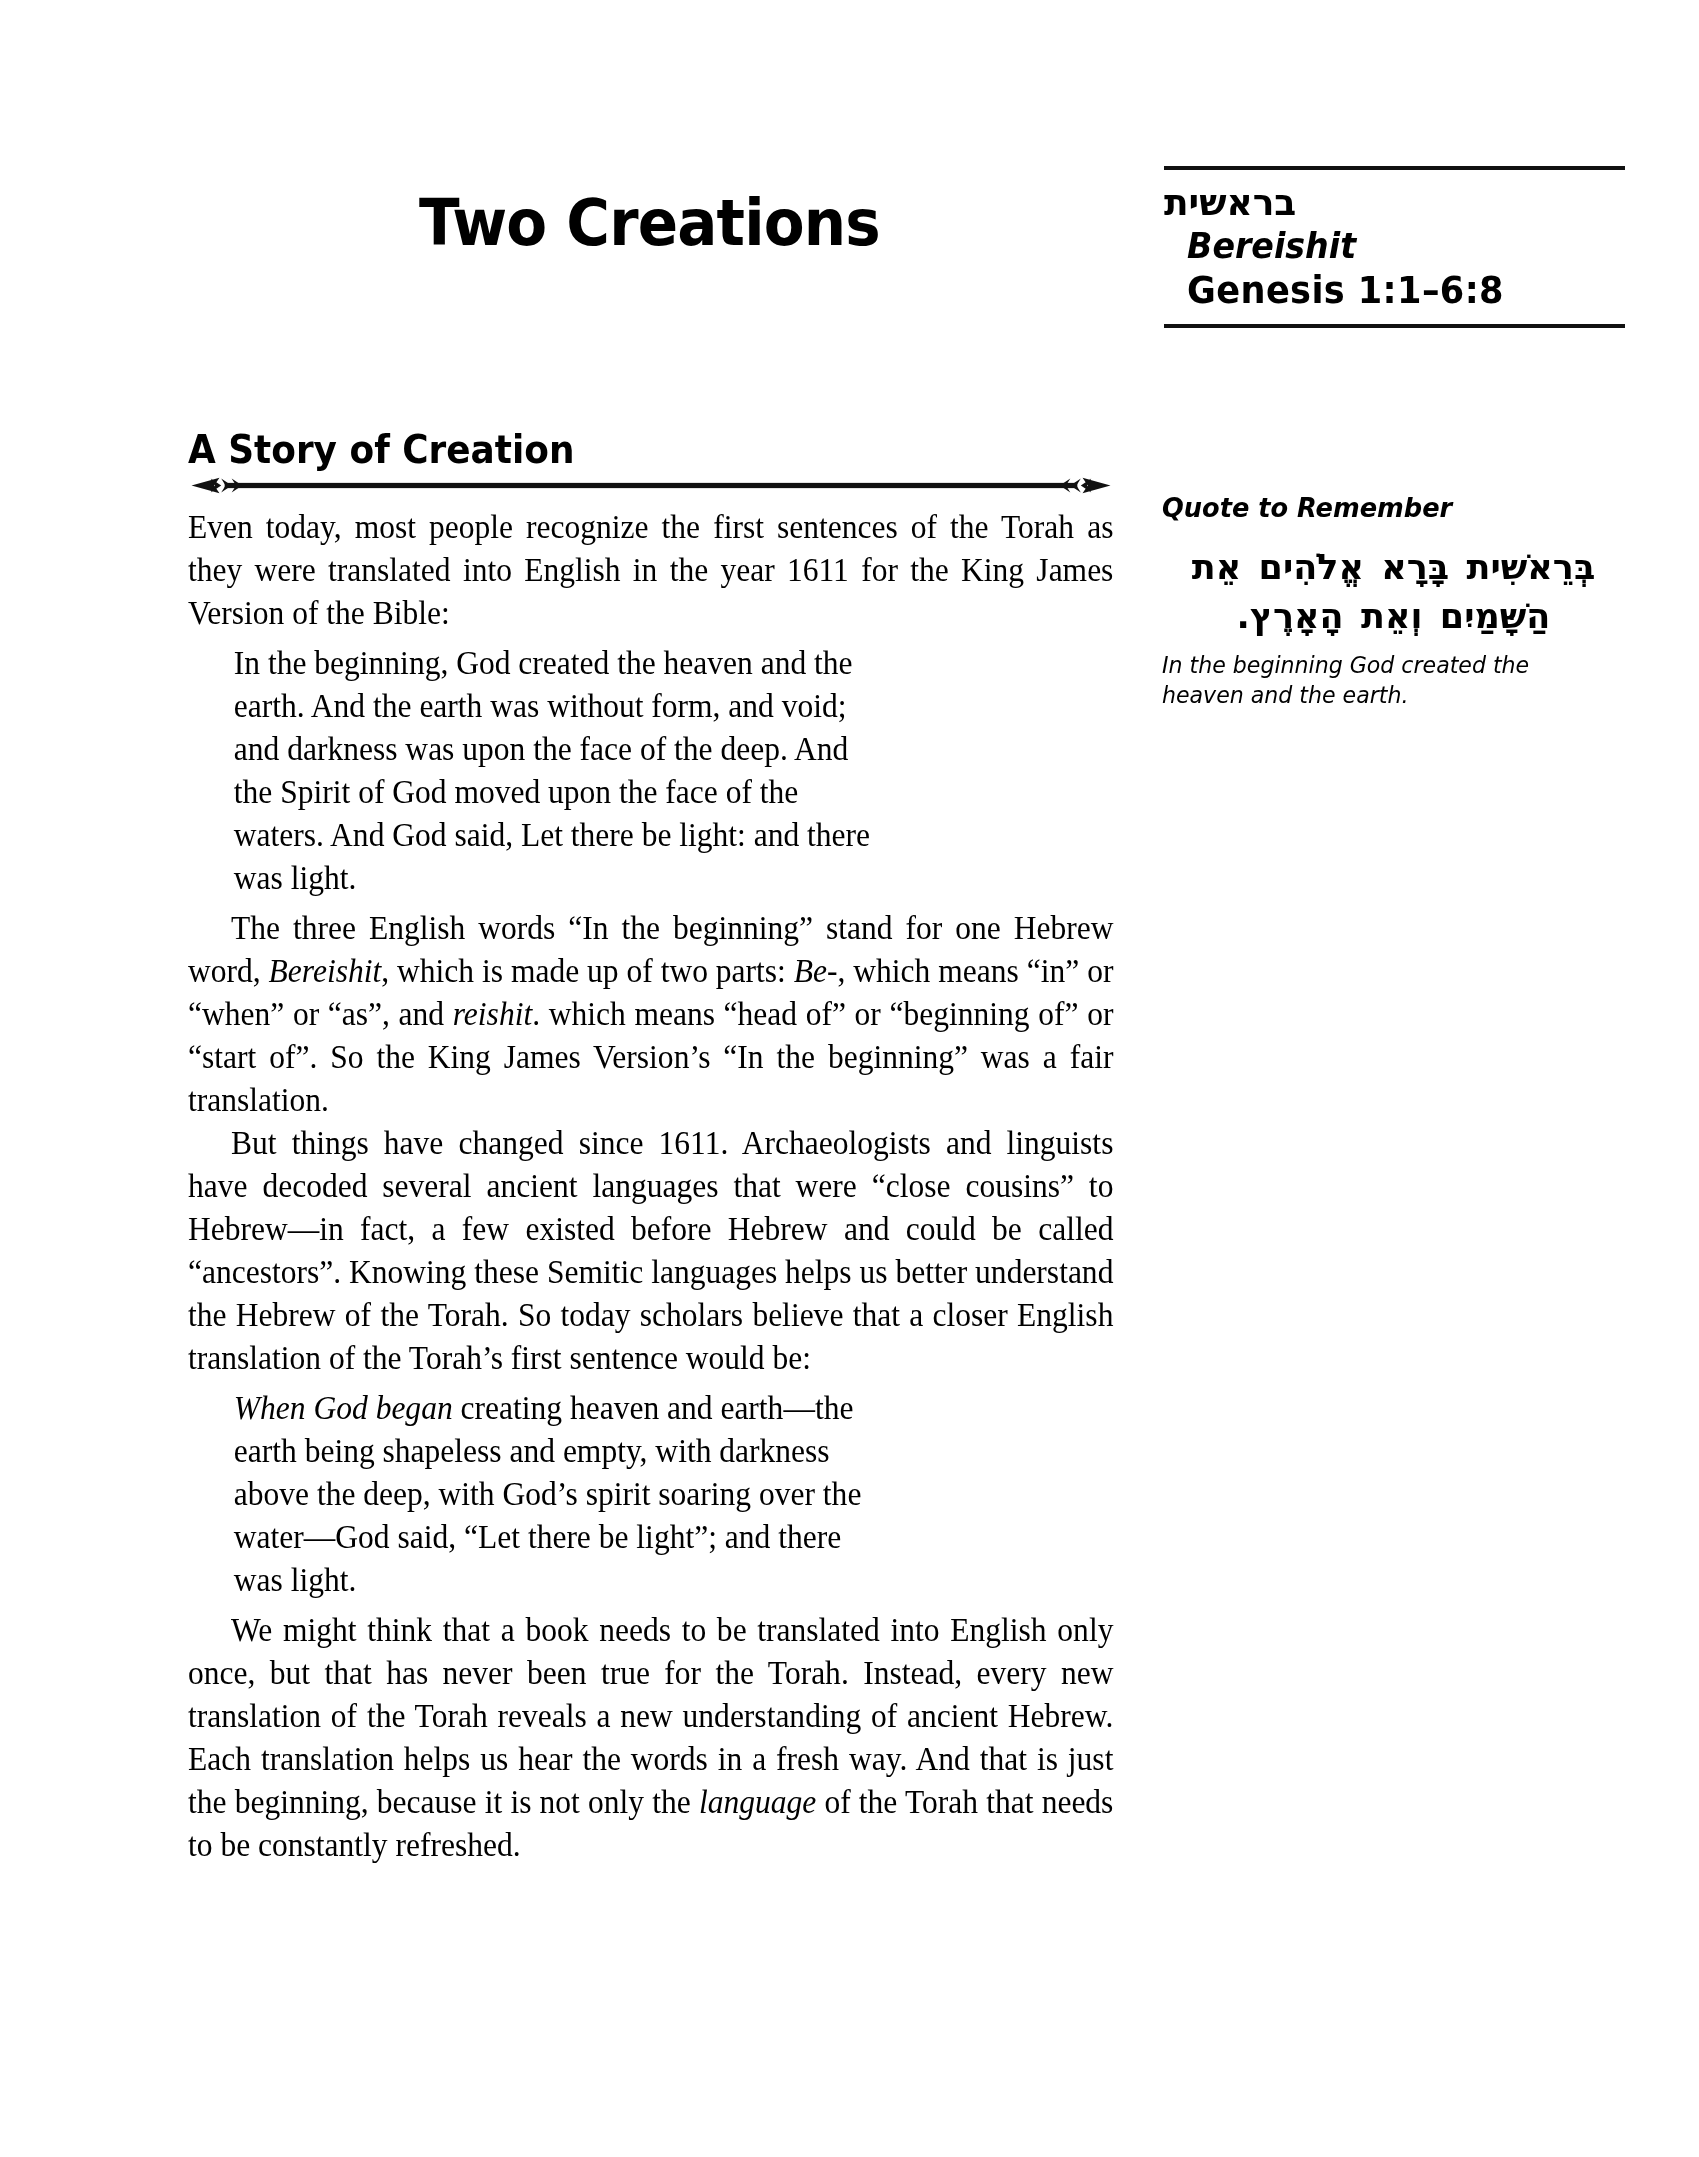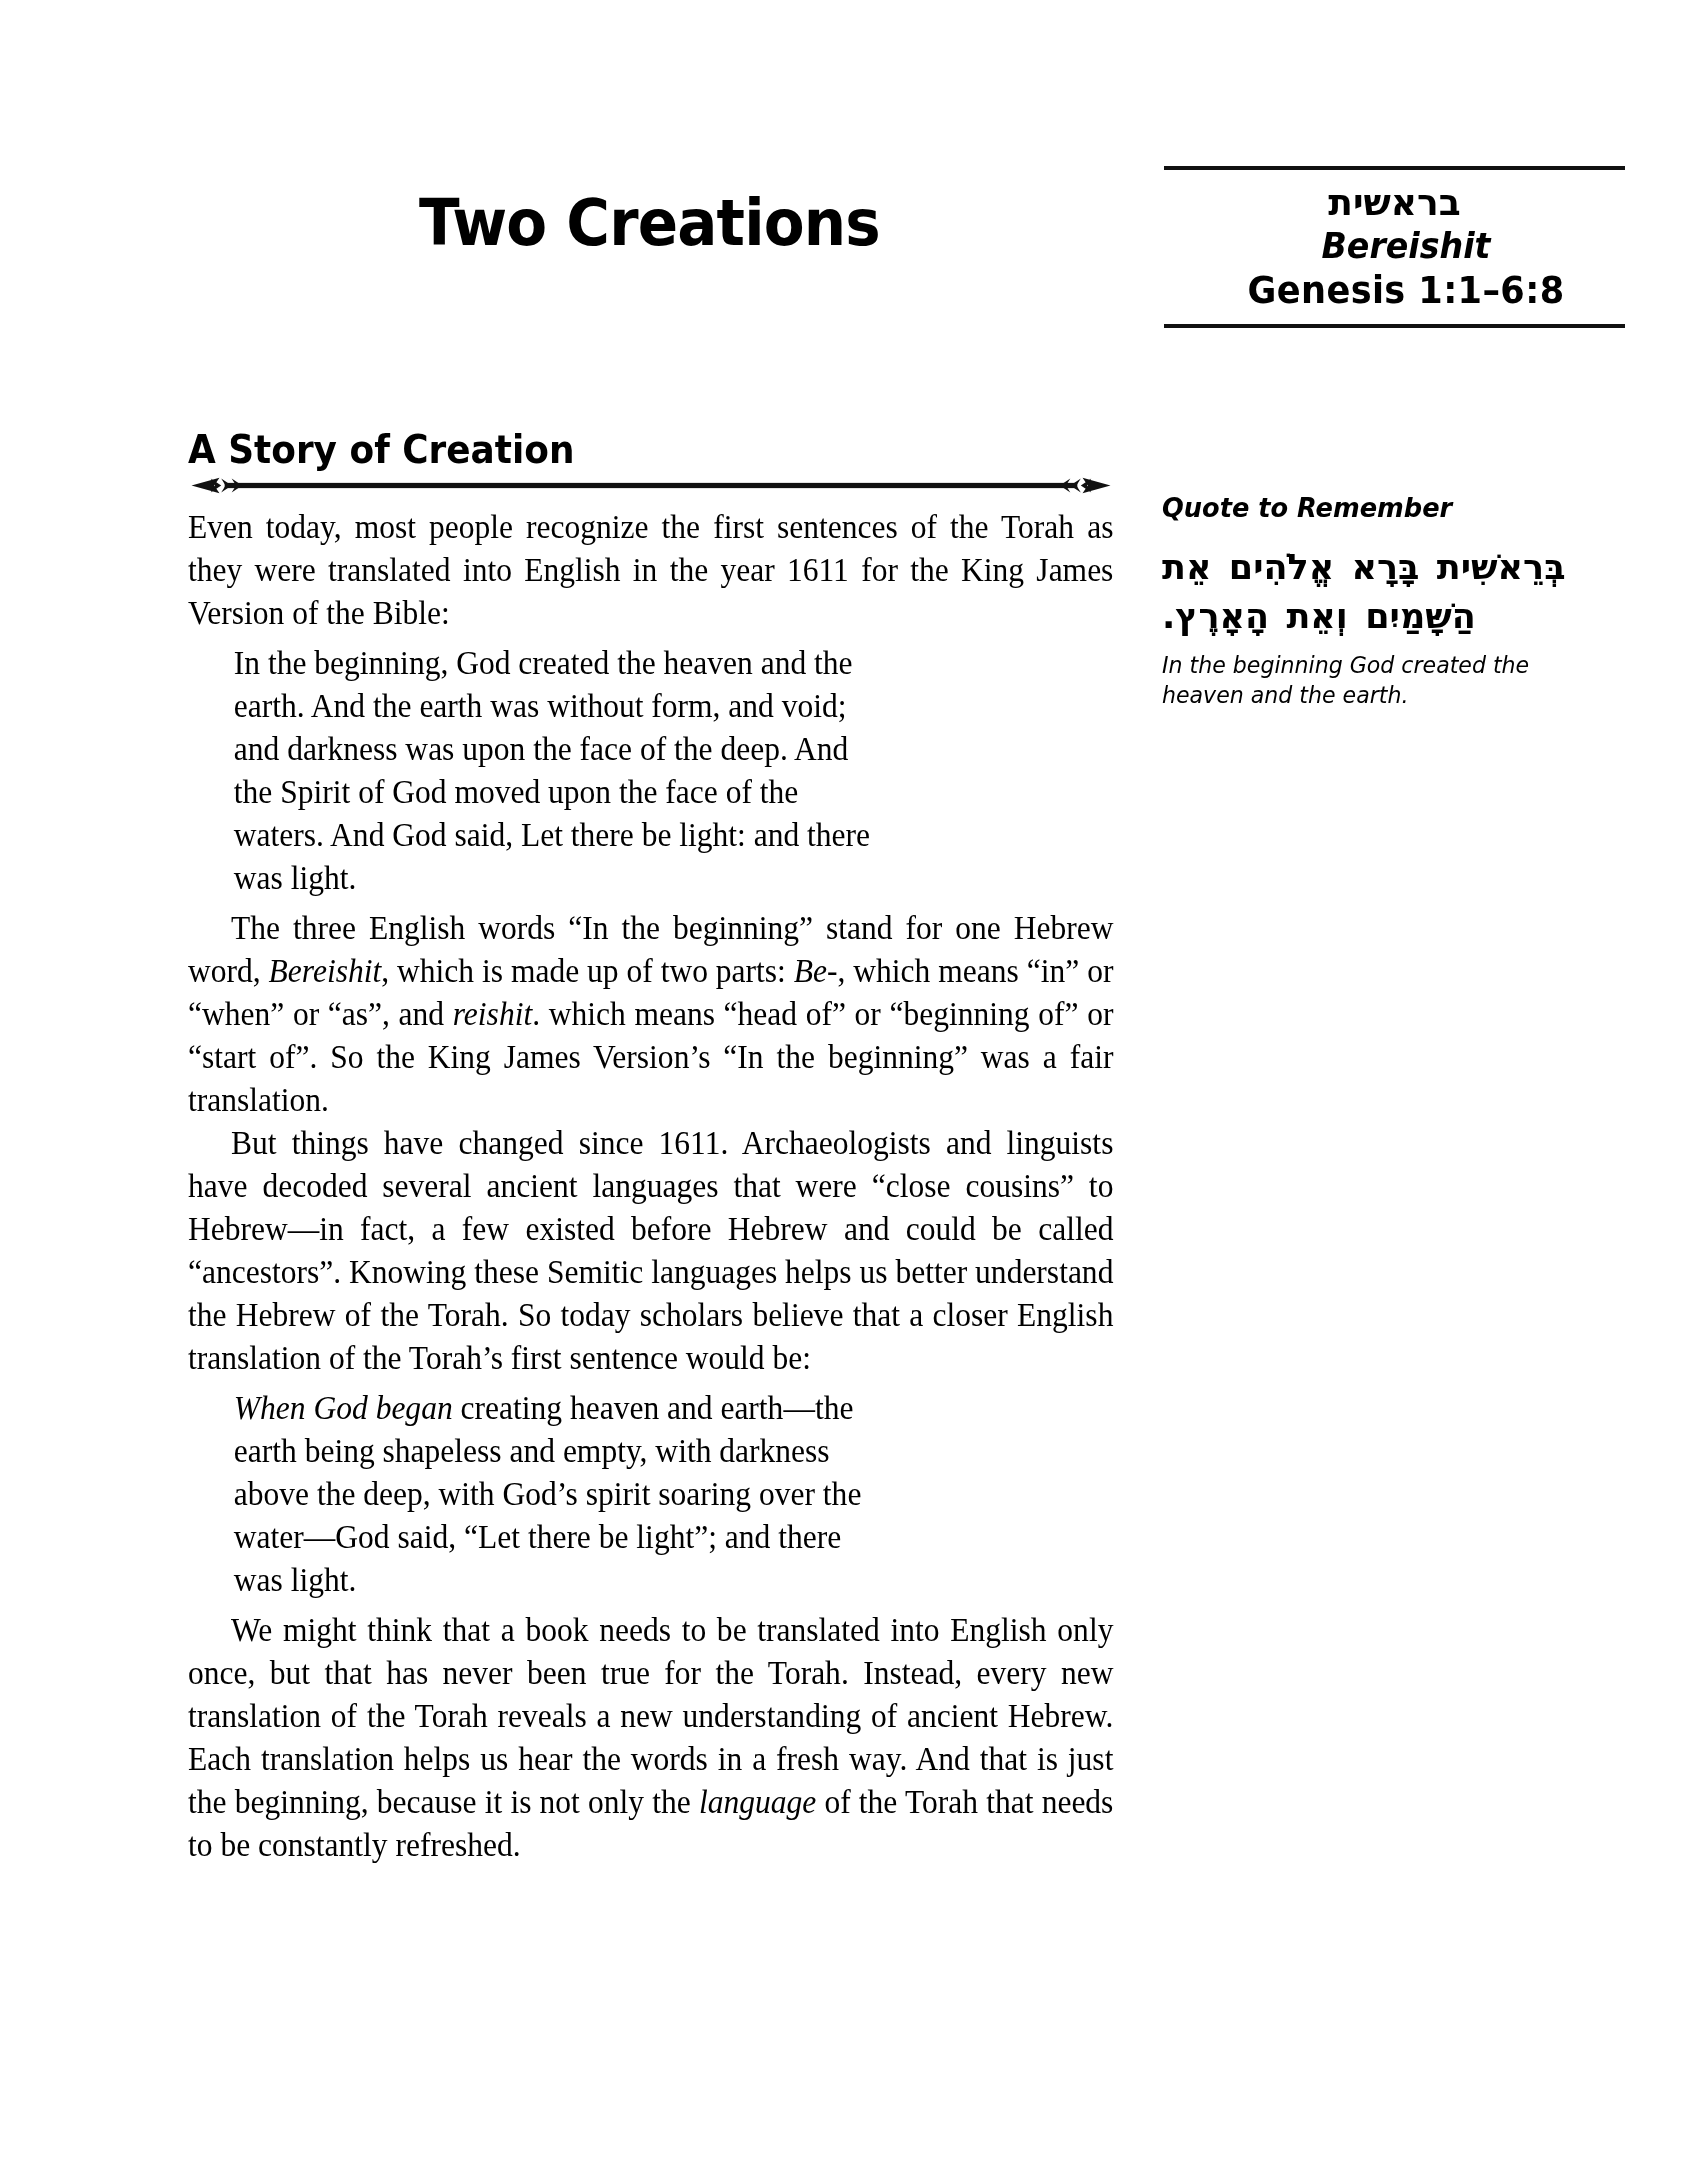--- a/index.html
+++ b/index.html
@@ -43,21 +43,21 @@
     color: #000;
     white-space: nowrap;
     transform: scaleX(0.93);
     transform-origin: left center;
   }
   .parsha-block {
     position: absolute;
     left: 976px;
     top: 0px;
     width: 461px;
-    text-align: center;
+    text-align: left;
     border-top: 4.4px solid #111;
     border-bottom: 4.4px solid #111;
     padding: 12.2px 0 8.7px 0;
   }
   .parsha-hebrew {
     font-family: "DejaVu Sans", sans-serif;
     font-weight: bold;
     font-size: 36px;
     line-height: 1.18;
     direction: rtl;
@@ -148,21 +148,21 @@
     margin: 0 0 19px 0;
     transform: scaleX(0.95);
     transform-origin: left center;
   }
   .quote-hebrew {
     font-family: "DejaVu Sans", sans-serif;
     font-weight: bold;
     font-size: 35px;
     line-height: 1.38;
     direction: rtl;
-    text-align: left;
+    text-align: center;
     margin: 0 0 10.5px 0;
     word-spacing: 5.2px;
   }
   .quote-english {
     font-family: "DejaVu Sans", sans-serif;
     font-style: italic;
     font-size: 23px;
     line-height: 30px;
     text-align: left;
     margin: 0;

